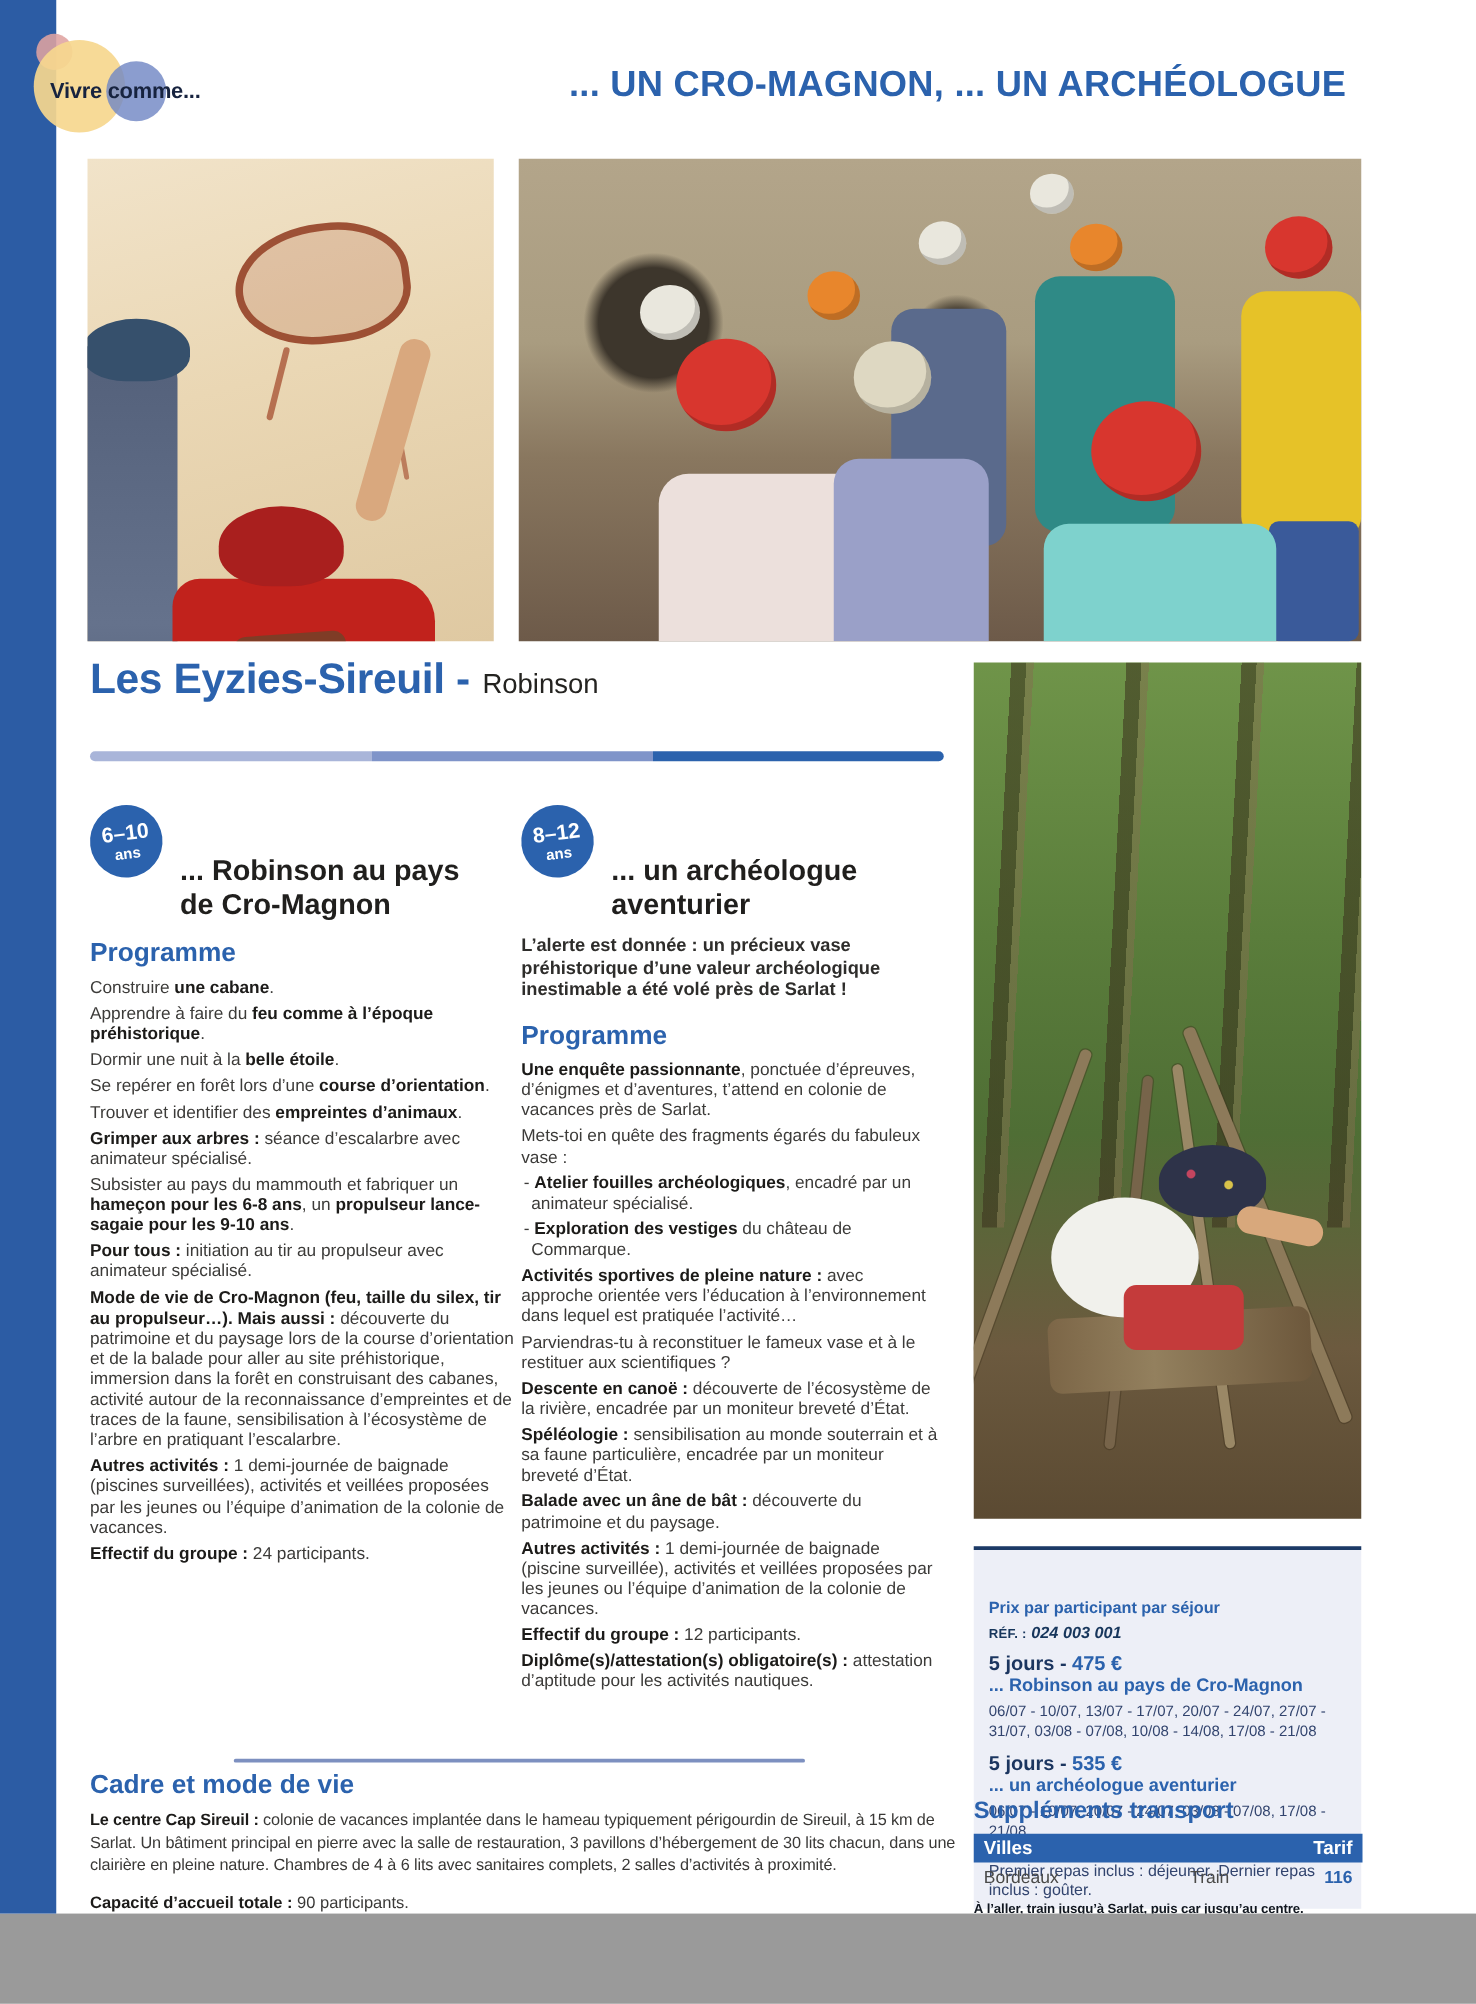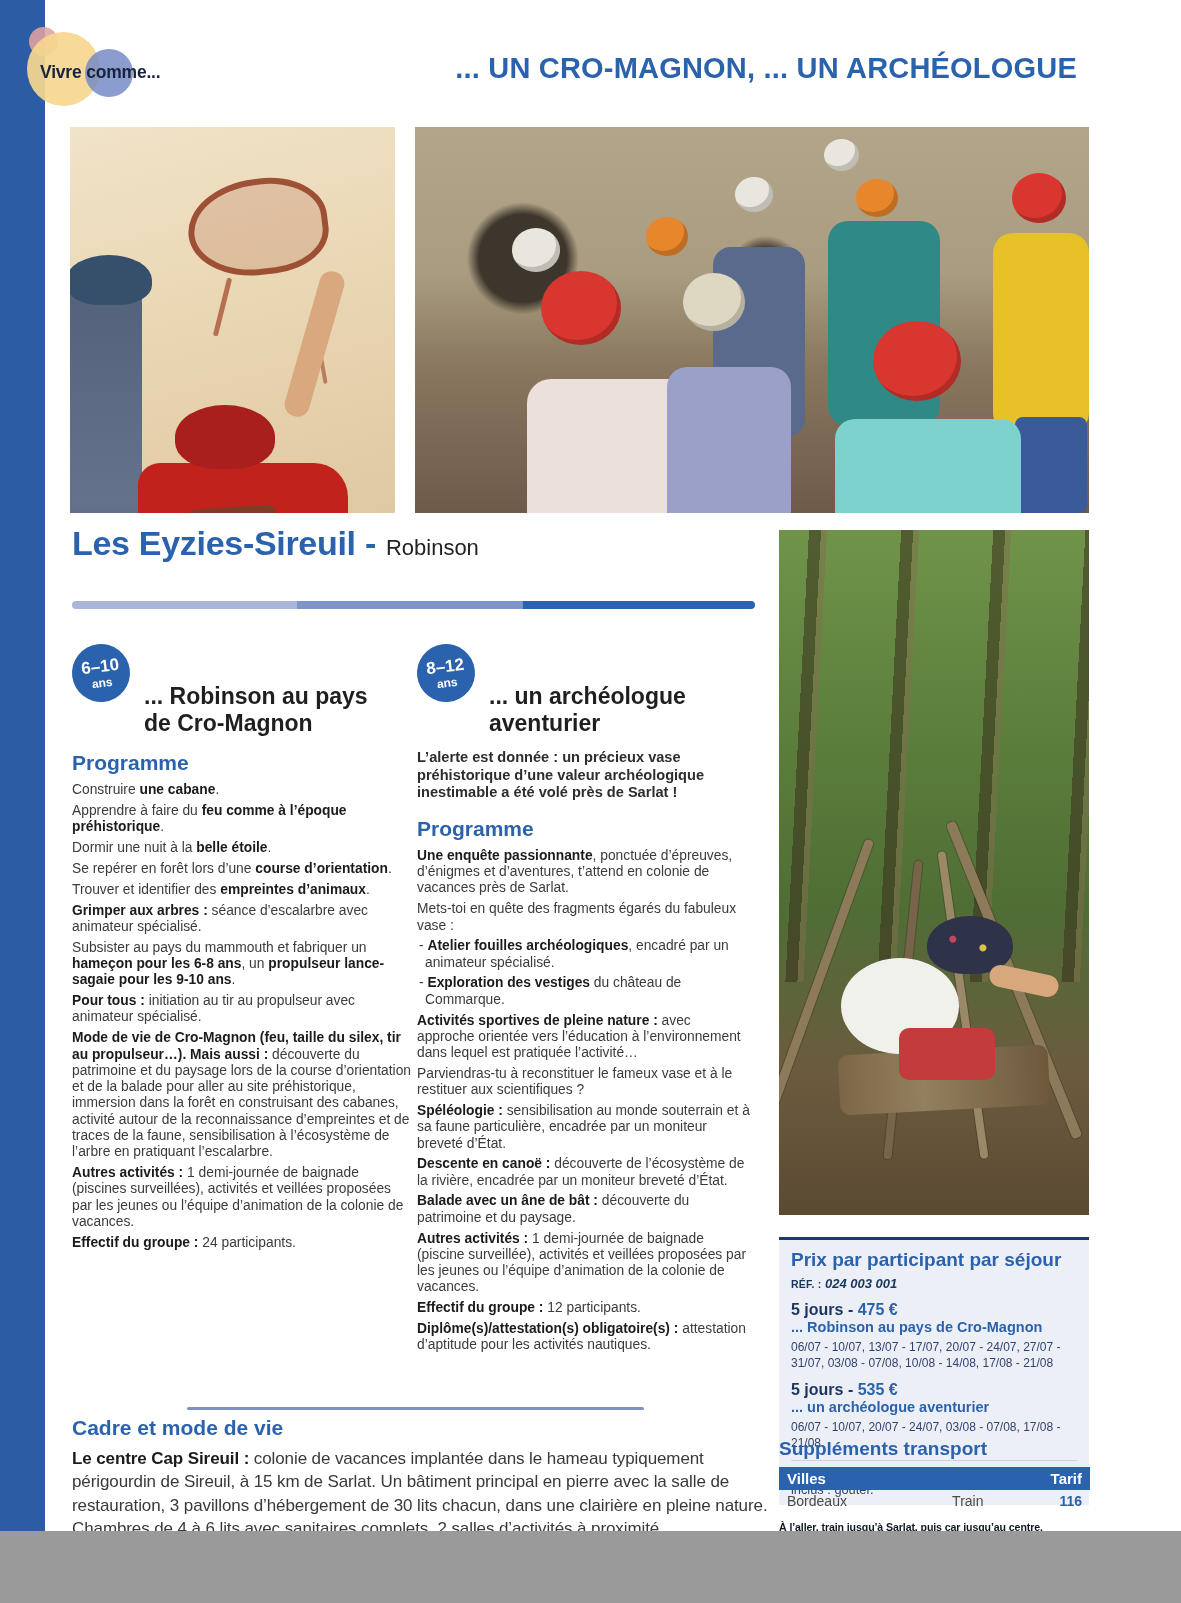--- a/index.html
+++ b/index.html
@@ -92,21 +92,21 @@
   .intro{margin-top:13px;font-size:14.6px;line-height:1.2;font-weight:600;color:#2e2d2b;}
   .prog-title{margin-top:15px;font-size:21px;font-weight:700;color:#2b62ad;}
   .prog-list{margin-top:7px;}
   .prog-item{margin:0 0 4.5px 0;font-size:13.8px;line-height:16.3px;color:#3c3b39;}
   .prog-item.indent{padding-left:8px;text-indent:-6px;}
   .bseg{font-weight:700;color:#1c1b19;}
 
   
   .price-box{left:779px;top:1237px;width:310px;background:#edeff7;border-top:3px solid #1c3a66;
     padding:9px 12px 8px 12px;box-sizing:border-box;}
-  .price-title{font-size:19px;font-weight:700;color:#2b62ad;}
+  .price-title{font-size:13px;font-weight:700;color:#2b62ad;margin-top:29px;}
   .ref-line{margin-top:5px;color:#17365c;font-size:13px;}
   .ref-label{font-size:10.5px;font-weight:700;letter-spacing:.2px;}
   .ref-value{font-style:italic;font-weight:600;}
   .stay{margin-top:10px;}
   .stay-line1{font-size:16px;font-weight:700;color:#1b355f;}
   .stay-price{color:#2b62ad;}
   .stay-name{font-size:14.5px;font-weight:700;color:#2b62ad;line-height:1.15;}
   .stay-dates{margin-top:3px;font-size:12px;color:#32446e;line-height:1.35;}
   .meals{margin-top:9px;padding-top:6px;border-top:1px solid #ccd2e1;font-size:12.8px;color:#32446e;}
 
@@ -118,21 +118,21 @@
   .t-row{display:grid;grid-template-columns:1.4fr 1fr .7fr;align-items:center;padding:3px 8px 2px 8px;font-size:14px;color:#4a4a48;}
   .t-mode{text-align:center;}
   .t-tarif{text-align:right;color:#2b62ad;font-weight:600;}
   .t-notes{margin-top:9px;font-size:10.6px;font-weight:700;color:#10161f;line-height:1.4;letter-spacing:-.1px;}
   .t-notes div{white-space:nowrap;}
 
   
   .divider{left:187px;top:1407px;width:457px;height:3px;background:#7d90c0;border-radius:2px;}
   .cadre{left:72px;top:1416px;width:702px;}
   .cadre-title{font-size:21px;font-weight:700;color:#2b62ad;}
-  .cadre-body{margin-top:7px;font-size:17px;line-height:1.38;color:#3a3937;letter-spacing:-.1px;}
+  .cadre-body{margin-top:7px;font-size:13px;line-height:1.38;color:#3a3937;letter-spacing:-.1px;}
   .cadre-cap{margin-top:8px;font-size:13.2px;color:#3a3937;}
 
   .page-num{left:55px;top:1541px;font-size:19px;color:#3c3c3b;}
 </style>
 </head>
 <body>
 
 <div class="page">
 
   <div class="abs edgebar"></div>
@@ -217,22 +217,22 @@
     </div>
     <p class="intro">L’alerte est donnée : un précieux vase préhistorique d’une valeur archéologique inestimable a été volé près de Sarlat !</p>
     <div class="prog-title">Programme</div>
     <div class="prog-list">
         <p class="prog-item"><span class="bseg">Une enquête passionnante</span><span>, ponctuée d’épreuves, d’énigmes et d’aventures, t’attend en colonie de vacances près de Sarlat.</span></p>
         <p class="prog-item"><span>Mets-toi en quête des fragments égarés du fabuleux vase :</span></p>
         <p class="prog-item indent"><span>- </span><span class="bseg">Atelier fouilles archéologiques</span><span>, encadré par un animateur spécialisé.</span></p>
         <p class="prog-item indent"><span>- </span><span class="bseg">Exploration des vestiges</span><span> du château de Commarque.</span></p>
         <p class="prog-item"><span class="bseg">Activités sportives de pleine nature : </span><span>avec approche orientée vers l’éducation à l’environnement dans lequel est pratiquée l’activité…</span></p>
         <p class="prog-item"><span>Parviendras-tu à reconstituer le fameux vase et à le restituer aux scientifiques ?</span></p>
+        <p class="prog-item"><span class="bseg">Descente en canoë : </span><span>découverte de l’écosystème de la rivière, encadrée par un moniteur breveté d’État.</span></p>
         <p class="prog-item"><span class="bseg">Spéléologie : </span><span>sensibilisation au monde souterrain et à sa faune particulière, encadrée par un moniteur breveté d’État.</span></p>
-        <p class="prog-item"><span class="bseg">Descente en canoë : </span><span>découverte de l’écosystème de la rivière, encadrée par un moniteur breveté d’État.</span></p>
         <p class="prog-item"><span class="bseg">Balade avec un âne de bât : </span><span>découverte du patrimoine et du paysage.</span></p>
         <p class="prog-item"><span class="bseg">Autres activités : </span><span>1 demi-journée de baignade (piscine surveillée), activités et veillées proposées par les jeunes ou l’équipe d’animation de la colonie de vacances.</span></p>
         <p class="prog-item"><span class="bseg">Effectif du groupe : </span><span>12 participants.</span></p>
         <p class="prog-item"><span class="bseg">Diplôme(s)/attestation(s) obligatoire(s) : </span><span>attestation d’aptitude pour les activités nautiques.</span></p>
       </div>
   </div>
 
   <div class="abs photo photo-tall">
     <div class="abs stick stick1"></div>
     <div class="abs stick stick2"></div>

